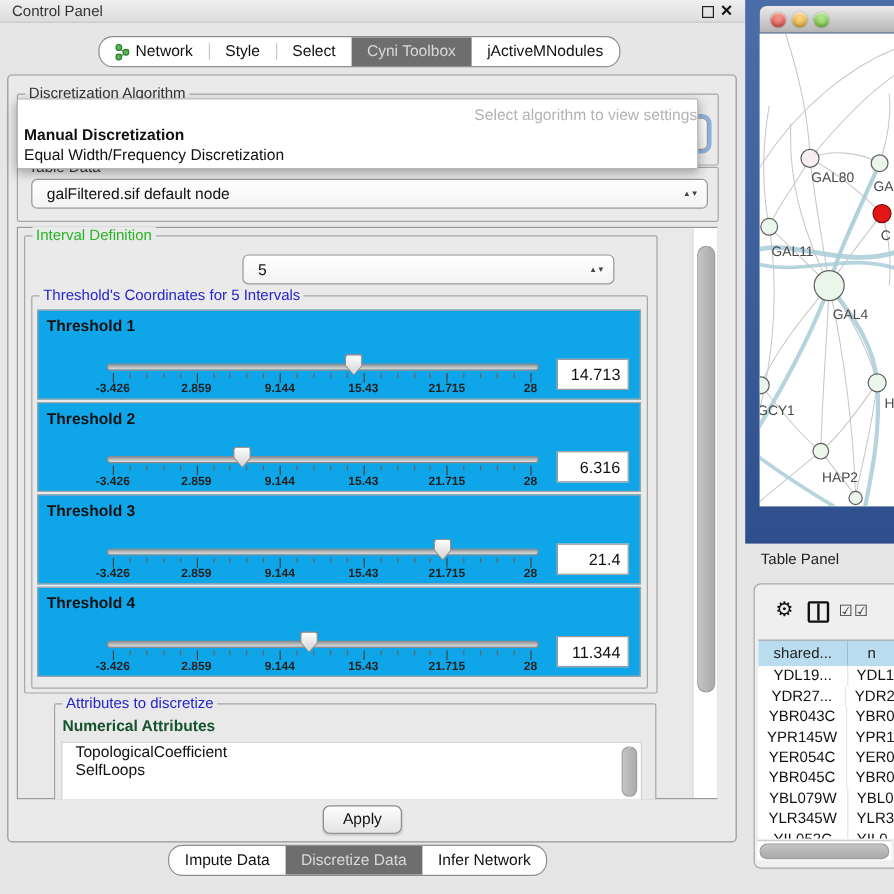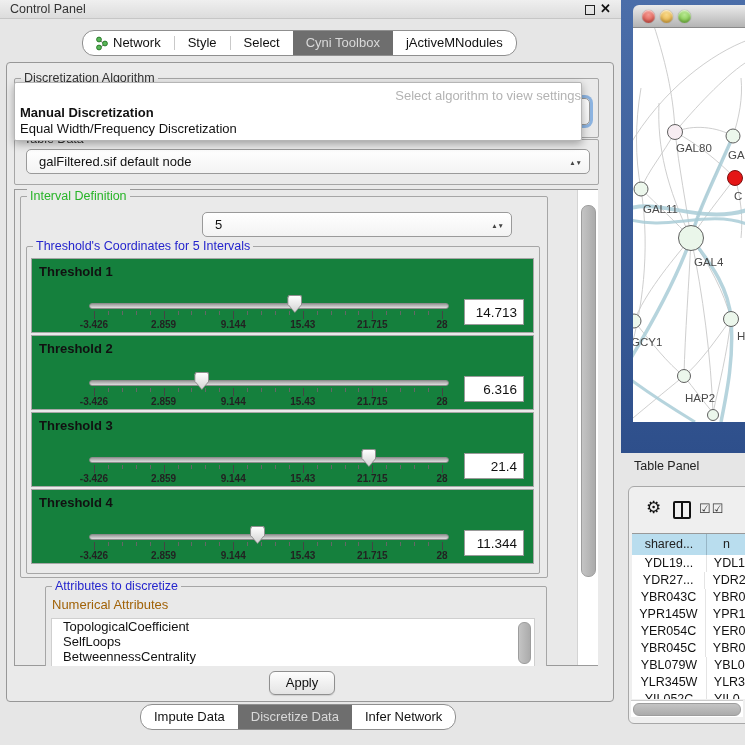--- a/index.html
+++ b/index.html
@@ -47,39 +47,39 @@
 
   
   .viewport{left:14px;top:189px;width:584px;height:477px;border:1px solid #9a9a9a;background:#e9e9e9;
             overflow:hidden;box-sizing:border-box}
   .vsb-track{left:577px;top:190px;width:20px;height:475px;background:#fff;border-left:1px solid #d4d4d4;z-index:5}
   .vsb-thumb{position:absolute;left:3px;top:15px;width:13px;height:370px;border-radius:7px;
              background:linear-gradient(90deg,#c4c4c4,#ababab);border:1px solid #9d9d9d}
   .sb-thumb-h{position:absolute;border-radius:6px;background:linear-gradient(#c4c4c4,#ababab);border:1px solid #9d9d9d}
 
   
-  .tbox{position:absolute;left:31px;width:501px;height:73px;border:1px solid #a6a6a6;background:#15803d}
+  .tbox{position:absolute;left:31px;width:501px;height:73px;border:1px solid #a6a6a6;background:#0ea5e9}
   .tlabel{position:absolute;left:7px;top:5px;font-weight:bold;font-size:13px;color:#111}
   .track{position:absolute;left:57px;top:44px;width:358px;height:4px;border-radius:3px;
          background:linear-gradient(#9c9c9c,#dedede);border:1px solid #8d8d8d}
   .thumb{position:absolute;top:36px;width:15px;height:18px;z-index:2;
          clip-path:polygon(8% 0,92% 0,100% 12%,100% 52%,50% 100%,0 52%,0 12%);background:#8f8f8f}
   .thumb::after{content:"";position:absolute;inset:1px;
          clip-path:polygon(8% 0,92% 0,100% 12%,100% 52%,50% 100%,0 52%,0 12%);
          background:linear-gradient(#fefefe,#d3d3d3)}
   .scale{position:absolute;left:0;top:52px;height:21px;width:100%}
   .tick{position:absolute;top:0;width:1px;height:4px;background:#666}
   .tick.major{height:8px;background:#444}
   .ticklabel{position:absolute;top:8px;transform:translateX(-50%);font-size:10px;font-weight:bold;color:#222}
   .vfield{position:absolute;left:432px;top:40px;width:60px;height:26px;background:#fff;
           border:1px solid #9a9a9a;font-size:13.5px;text-align:right;line-height:26px;
           padding-right:6px;box-sizing:border-box;color:#111}
 
   
-  .attr-sub{position:absolute;left:6px;top:10px;font-weight:normal;font-size:13px;color:#a16207}
+  .attr-sub{position:absolute;left:6px;top:10px;font-weight:bold;font-size:13px;color:#14532d}
   .attr-list{position:absolute;left:5px;top:31px;width:482px;height:75px;background:#fff;
              border:1px solid #cfcfcf;font-size:13px;overflow:hidden}
   .attr-item{padding-left:11px;line-height:15px;color:#111}
   .attr-sb{position:absolute;right:3px;top:3px;width:11px;height:40px;border-radius:6px;
            background:linear-gradient(90deg,#c4c4c4,#ababab);border:1px solid #9d9d9d}
 
   .apply-btn{left:269px;top:671px;width:64px;height:22px;border:1px solid #8f8f8f;border-radius:6px;
              background:linear-gradient(#fdfdfd,#e4e4e4);font-size:13px;text-align:center;
              line-height:22px;color:#111;box-shadow:0 1px 1px rgba(0,0,0,.12)}
 
@@ -358,21 +358,20 @@
   <div class="vfield">11.344</div>
 </div>
 
 <div class="abs" style="left:14px;top:570px;width:584px;height:96px;overflow:hidden;z-index:3">
   <div class="group" style="left:31px;top:16px;width:500px;height:120px;background:#e9e9e9">
     <span class="gtitle blue" style="background:#e9e9e9">Attributes to discretize</span>
     <span class="attr-sub">Numerical Attributes</span>
     <div class="attr-list">
       <div class="attr-item">TopologicalCoefficient</div>
       <div class="attr-item">SelfLoops</div>
-      <div class="attr-item">BetweennessCentrality</div>
       <div class="attr-sb"></div>
     </div>
   </div>
 </div>
 
 <div class="abs apply-btn">Apply</div>
 
 <div class="abs tabstrip" style="left:140px;top:704px">
   <div class="tab">
       <span>Impute Data</span>

